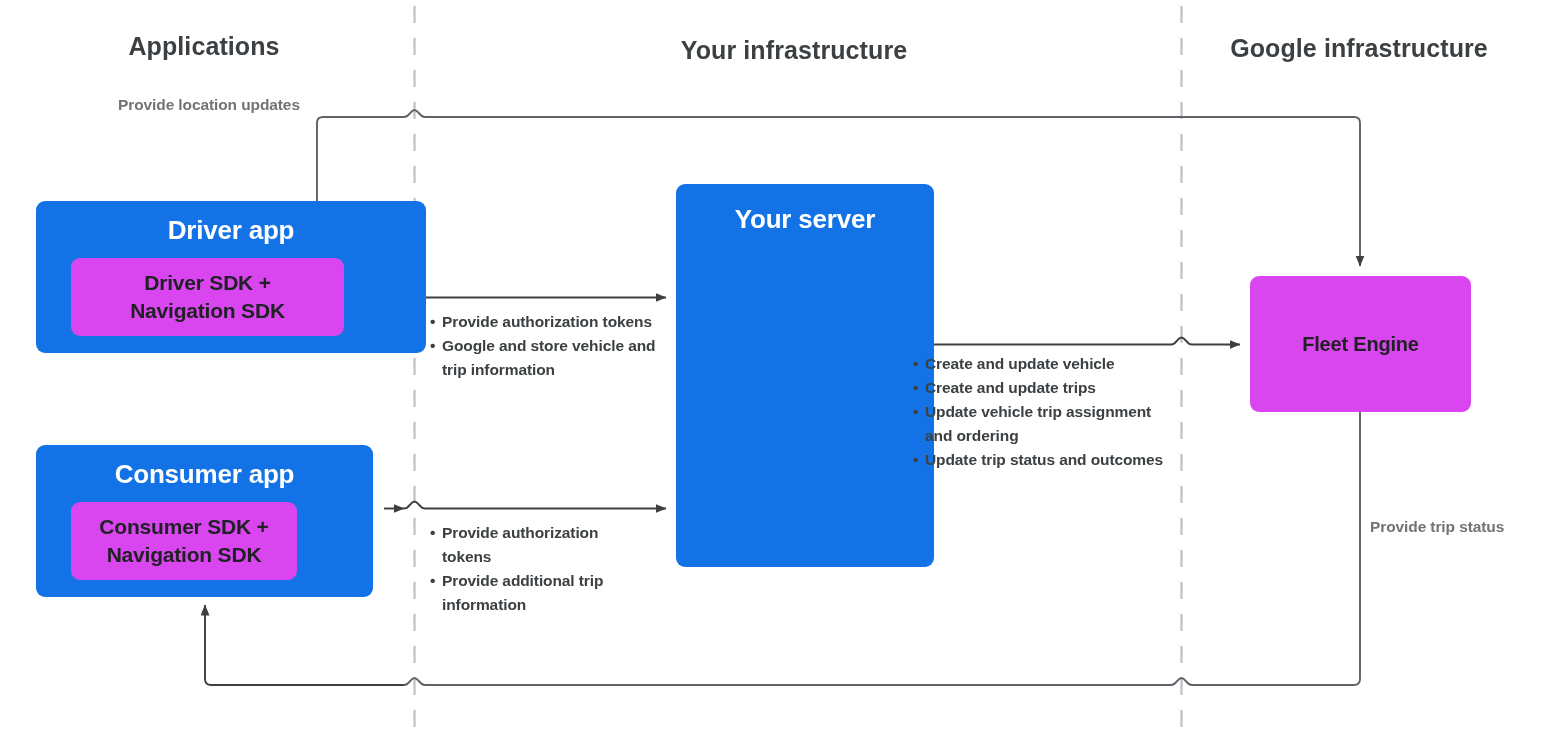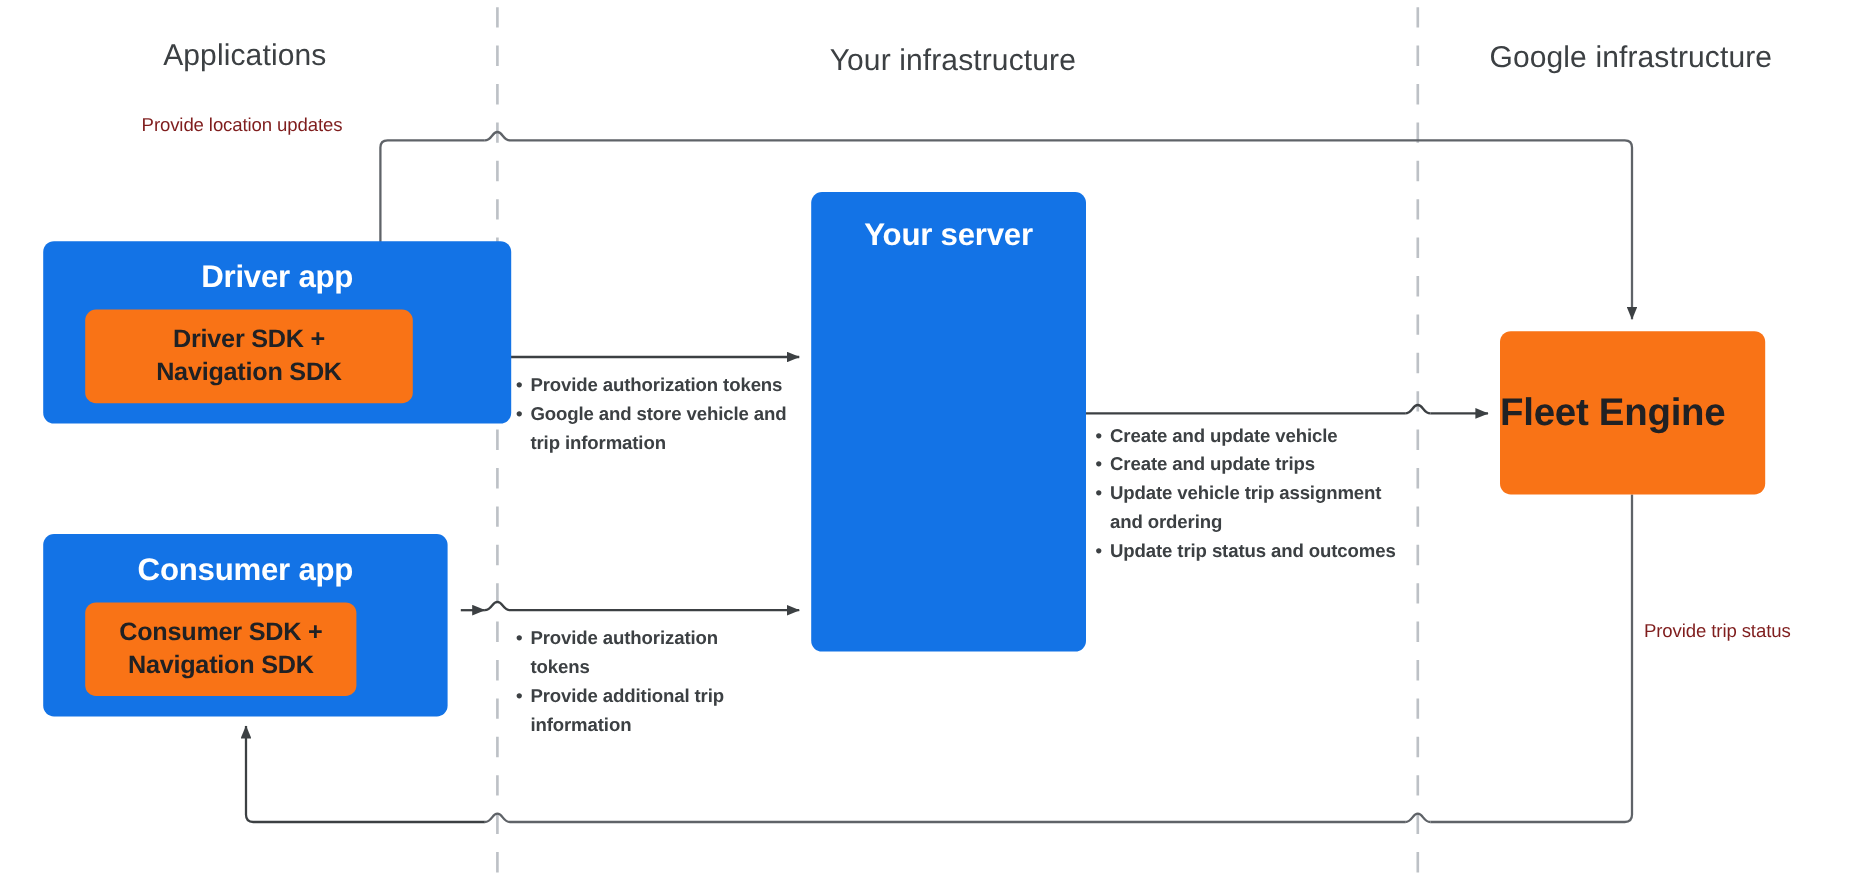--- a/index.html
+++ b/index.html
@@ -22,35 +22,35 @@
     left: 0;
     top: 0;
     width: 1559px;
     height: 742px;
     pointer-events: none;
   }
   
   .zone-title {
     position: absolute;
     font-size: 25px;
-    font-weight: 400;
+    font-weight: 700;
     color: #3c4043;
     letter-spacing: 0.1px;
     white-space: nowrap;
     text-align: center;
     transform: translateX(-50%);
   }
   
   .box {
     position: absolute;
     box-sizing: border-box;
     border-radius: 9px;
   }
   .box-blue { background: #1373e6; }
-  .box-yellow { background: #f97316; }
+  .box-yellow { background: #d946ef; }
 
   .app-title {
     position: absolute;
     left: 0;
     right: 0;
     text-align: center;
     color: #ffffff;
     font-size: 26px;
     font-weight: 700;
     letter-spacing: -0.2px;
@@ -79,32 +79,33 @@
     font-weight: 700;
     line-height: 1.33;
     letter-spacing: -0.2px;
   }
   .fleet-label {
     position: absolute;
     left: 0;
     right: 0;
     top: 50%;
     transform: translateY(-50%);
+    text-align: center;
     color: #202124;
-    font-size: 32px;
+    font-size: 20px;
     font-weight: 700;
     letter-spacing: -0.2px;
     white-space: nowrap;
   }
   
   .edge-label {
     position: absolute;
     font-size: 15.5px;
-    font-weight: 400;
-    color: #7f1d1d;
+    font-weight: 700;
+    color: #737373;
     white-space: nowrap;
     letter-spacing: -0.1px;
   }
   .bullets {
     position: absolute;
     font-size: 15.5px;
     font-weight: 700;
     color: #3c4043;
     line-height: 1.55;
     letter-spacing: -0.1px;
@@ -195,21 +196,21 @@
   <div class="box box-blue" style="left:36px; top:445px; width:337px; height:152px;">
     <div class="app-title" style="top:14px;">Consumer app</div>
     <div class="box box-yellow" style="left:35px; top:57px; width:226px; height:78px;">
       <div class="sdk-label">
         <span class="nowrap">Consumer SDK +</span><br>
         <span class="nowrap">Navigation SDK</span>
       </div>
     </div>
   </div>
 
-  <div class="box box-blue" style="left:676px; top:160px; width:229px; height:383px;">
+  <div class="box box-blue" style="left:676px; top:184px; width:258px; height:383px;">
     <div class="server-title" style="top:20px;">Your server</div>
   </div>
 
   <div class="box box-yellow" style="left:1250px; top:276px; width:221px; height:136px;">
     <div class="fleet-label">Fleet Engine</div>
   </div>
 
   <div class="edge-label" style="left:118px; top:96px;">Provide location updates</div>
 
   <div class="edge-label" style="left:1370px; top:518px;">Provide trip status</div>

